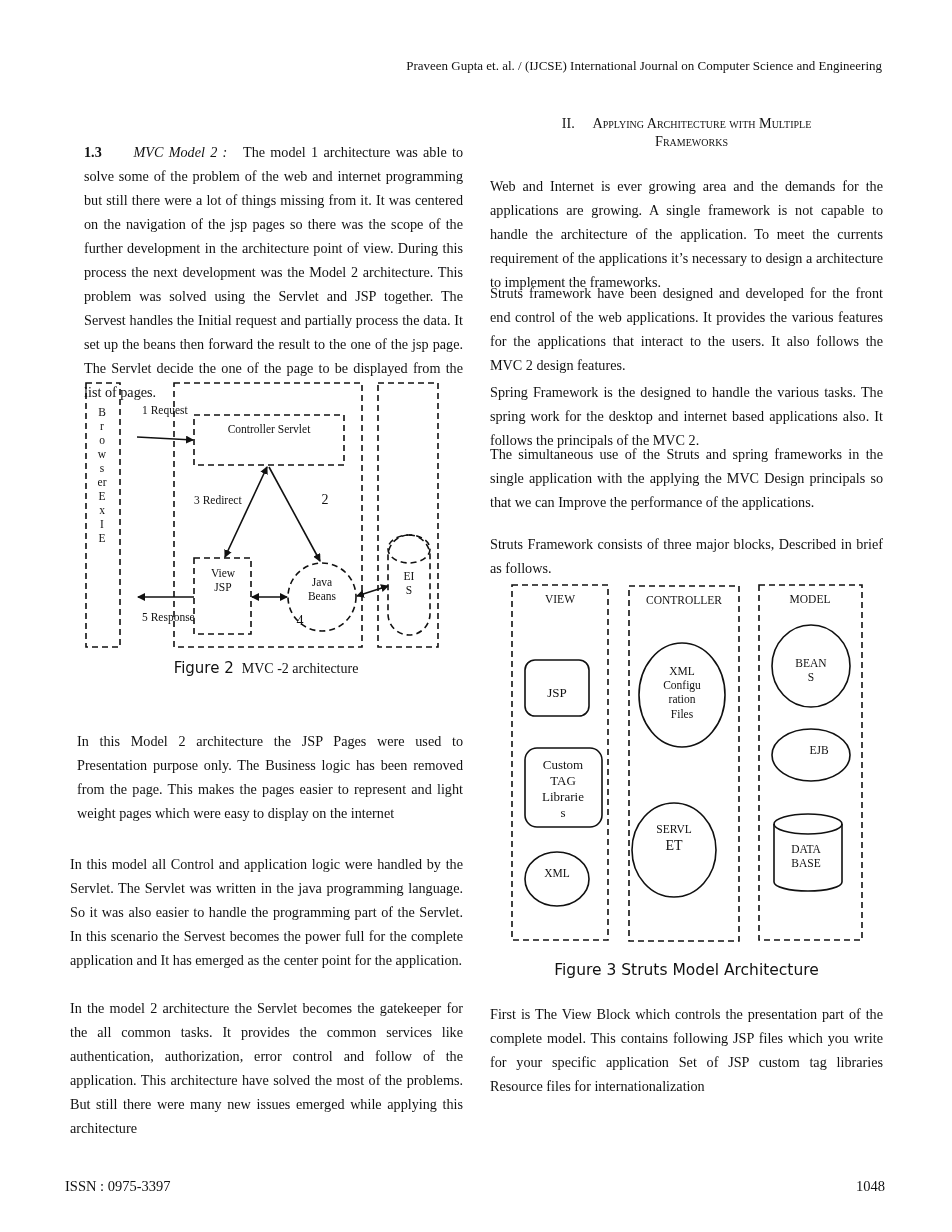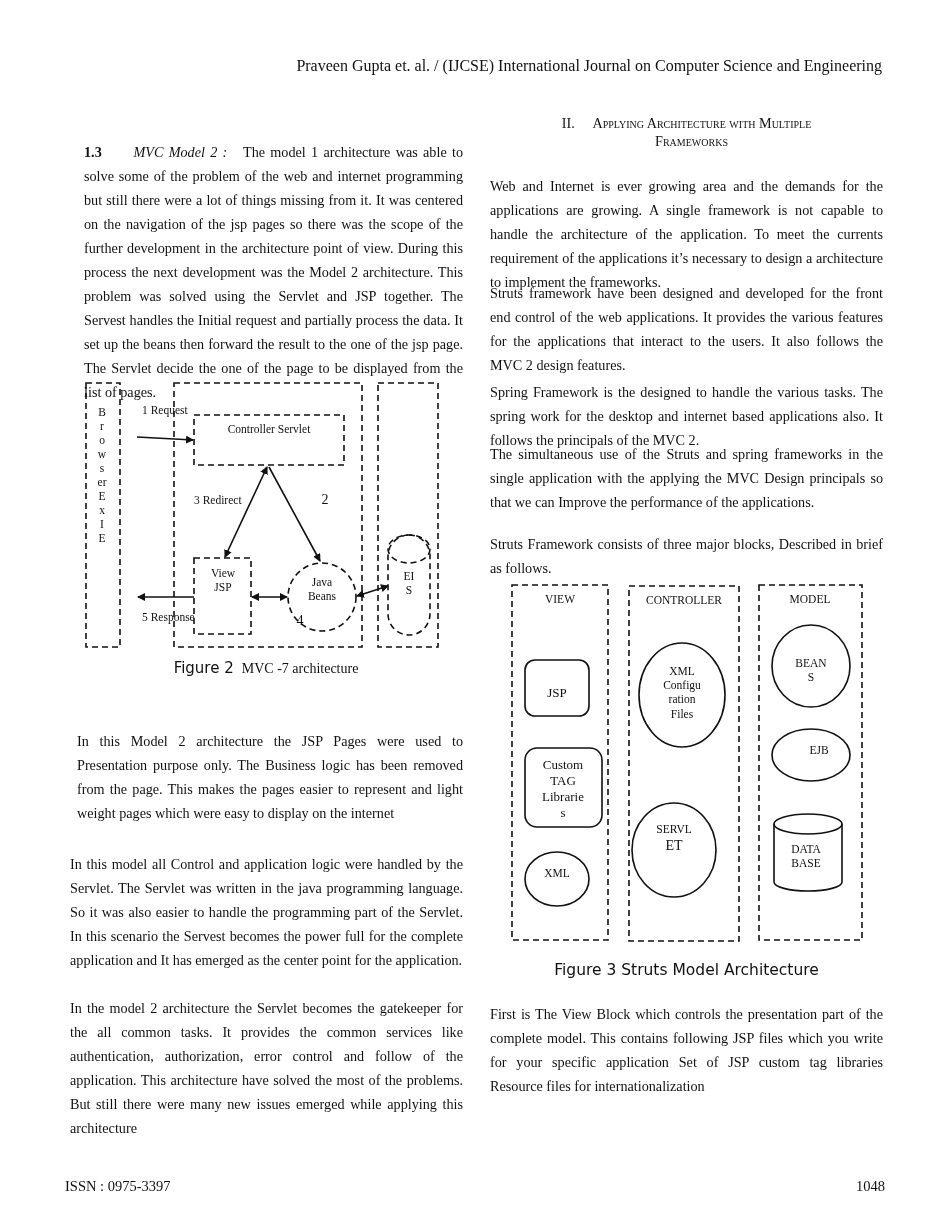--- a/index.html
+++ b/index.html
@@ -1,19 +1,19 @@
 <!DOCTYPE html>
 <html><head>
 <meta charset="utf-8">
 <style>
   html, body { margin:0; padding:0; background:#ffffff; }
   body { width:952px; height:1232px; position:relative; overflow:hidden;
          font-family:"Liberation Serif", "DejaVu Serif", serif; color:#111; }
   .abs { position:absolute; }
-  .hdr { right:70px; text-align:left; font-size:16px; line-height:18px; }
+  .hdr { right:70px; text-align:left; font-size:13px; line-height:18px; }
   .col-text { font-size:14.2px; line-height:24px; text-align:justify; }
   .col-text p { margin:0; }
   .sc { font-variant:small-caps; }
   .fig-cap-sans { font-family:"DejaVu Sans","Liberation Sans",sans-serif; }
   svg text { font-family:"Liberation Serif","DejaVu Serif",serif; fill:#111; }
   .footer { font-size:14.5px; }
 </style>
 </head>
 <body>
 
@@ -74,21 +74,21 @@
   <text x="242" y="211" font-size="11.5" text-anchor="middle">Java</text>
   <text x="242" y="225" font-size="11.5" text-anchor="middle">Beans</text>
   <text x="220" y="250" font-size="14" text-anchor="middle">4</text>
   <text x="329" y="205" font-size="11.5" text-anchor="middle">EI</text>
   <text x="329" y="219" font-size="11.5" text-anchor="middle">S</text>
   <text x="62" y="246" font-size="11.5">5 Response</text>
 </svg>
 
 <div class="abs" style="left:80px; top:659px; width:372px; text-align:center;">
   <span class="fig-cap-sans" style="font-size:15px;">Figure 2</span>&nbsp;
-  <span style="font-size:14px;">MVC -7 architecture</span>
+  <span style="font-size:14px;">MVC -2 architecture</span>
 </div>
 
 <div class="abs col-text" style="left:77px; top:729px; width:386px;">
   <p>In this Model 2 architecture the JSP Pages were used to Presentation purpose only. The Business logic has been removed from the page. This makes the pages easier to represent and light weight pages which were easy to display on the internet</p>
 </div>
 <div class="abs col-text" style="left:70px; top:836px; width:393px;margin-top:16px;">
   <p>In this model all Control and application logic were handled by the Servlet. The Servlet was written in the java programming language. So it was also easier to handle the programming part of the Servlet.  In this scenario the Servest becomes the power full for the complete application and It has emerged as the center point for the application.</p>
 </div>
 <div class="abs col-text" style="left:70px; top:960px; width:393px;margin-top:36px;">
   <p>In the model 2 architecture the Servlet becomes the gatekeeper for the all common tasks. It provides the common services like authentication, authorization, error control and follow of the application. This architecture have solved the most of the problems. But still there were many new issues emerged while applying this architecture</p>

